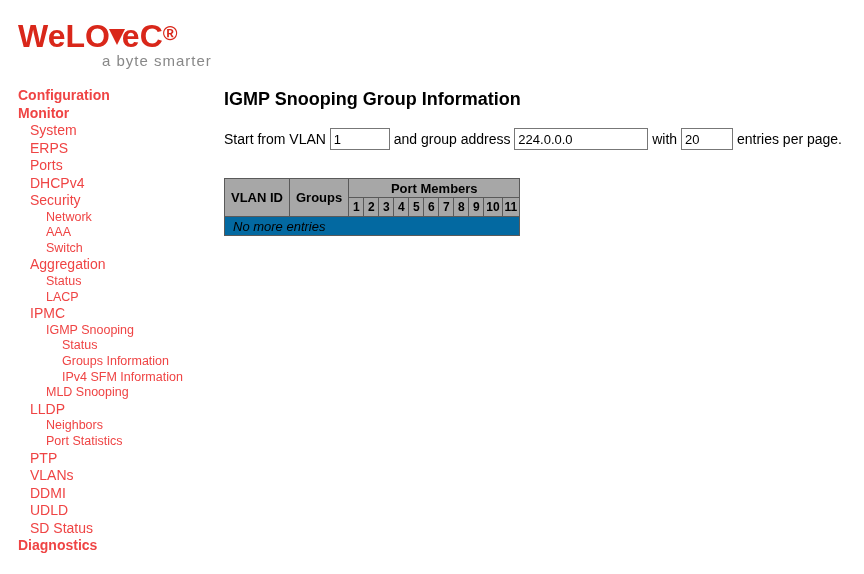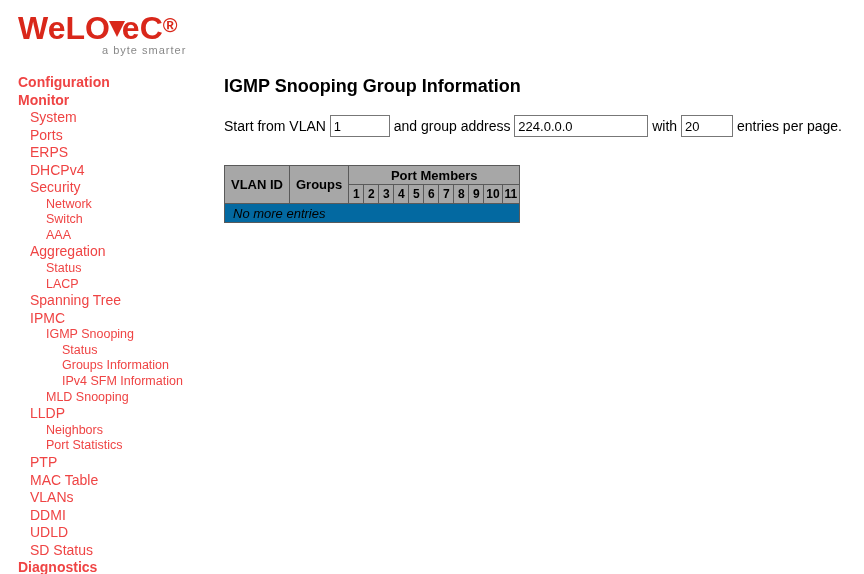--- a/index.html
+++ b/index.html
@@ -1,21 +1,21 @@
 <!DOCTYPE html>
 <html><head>
 <meta charset="utf-8">
 <style>
   html,body{margin:0;padding:0;font-family:Arial,Helvetica,sans-serif;font-size:14px;color:#000;background:#fff}
   body{width:864px;height:574px;overflow:hidden}
-  .logo{padding:10px 0 0 18px}
+  .logo{padding:18px 0 0 18px}
   .logo-main{font-family:Arial,Helvetica,sans-serif;font-weight:900;font-size:32px;color:#d9271a;letter-spacing:0px}
   .logo-main .tri{display:inline-block;position:relative;top:-2px;margin:0 -5px 0 -3px}
   .logo-main .tri svg{vertical-align:middle}
-  .logo-sub{font-size:11px;color:#888;letter-spacing:1px;margin-top:-3px;margin-left:84px}
+  .logo-sub{font-size:15px;color:#888;letter-spacing:1px;margin-top:-3px;margin-left:84px}
   .layout{display:flex;align-items:flex-start;margin-top:18px}
   .nav{width:200px;padding-left:18px;font-size:14px;line-height:1.25}
   .nav .top{font-weight:700}
   .nav ul{list-style:none;margin:0;padding:0}
   .nav .l1{margin-left:12px}
   .nav .l2{margin-left:28px;font-size:12.5px}
   .nav .l3{margin-left:44px;font-size:12.5px}
   .nav a{color:#ef4444;text-decoration:none;cursor:pointer;display:block}
   .main{flex:1;padding-left:6px;}
   h2{font-size:18px;font-weight:700;margin:2px 0 18px 0}
@@ -47,51 +47,48 @@
       <li class="top">
           <a>Configuration</a>
         </li>
       <li class="top">
           <a>Monitor</a>
         </li>
       <li class="l1">
           <a>System</a>
         </li>
       <li class="l1">
-          <a>Ports</a>
+          <a>ERPS</a>
         </li>
       <li class="l1">
-          <a>ERPS</a>
+          <a>Ports</a>
         </li>
       <li class="l1">
           <a>DHCPv4</a>
         </li>
       <li class="l1">
           <a>Security</a>
         </li>
       <li class="l2">
           <a>Network</a>
         </li>
       <li class="l2">
-          <a>Switch</a>
+          <a>AAA</a>
         </li>
       <li class="l2">
-          <a>AAA</a>
+          <a>Switch</a>
         </li>
       <li class="l1">
           <a>Aggregation</a>
         </li>
       <li class="l2">
           <a>Status</a>
         </li>
       <li class="l2">
           <a>LACP</a>
-        </li>
-      <li class="l1">
-          <a>Spanning Tree</a>
         </li>
       <li class="l1">
           <a>IPMC</a>
         </li>
       <li class="l2">
           <a>IGMP Snooping</a>
         </li>
       <li class="l3">
           <a>Status</a>
         </li>
@@ -108,23 +105,20 @@
           <a>LLDP</a>
         </li>
       <li class="l2">
           <a>Neighbors</a>
         </li>
       <li class="l2">
           <a>Port Statistics</a>
         </li>
       <li class="l1">
           <a>PTP</a>
-        </li>
-      <li class="l1">
-          <a>MAC Table</a>
         </li>
       <li class="l1">
           <a>VLANs</a>
         </li>
       <li class="l1">
           <a>DDMI</a>
         </li>
       <li class="l1">
           <a>UDLD</a>
         </li>

